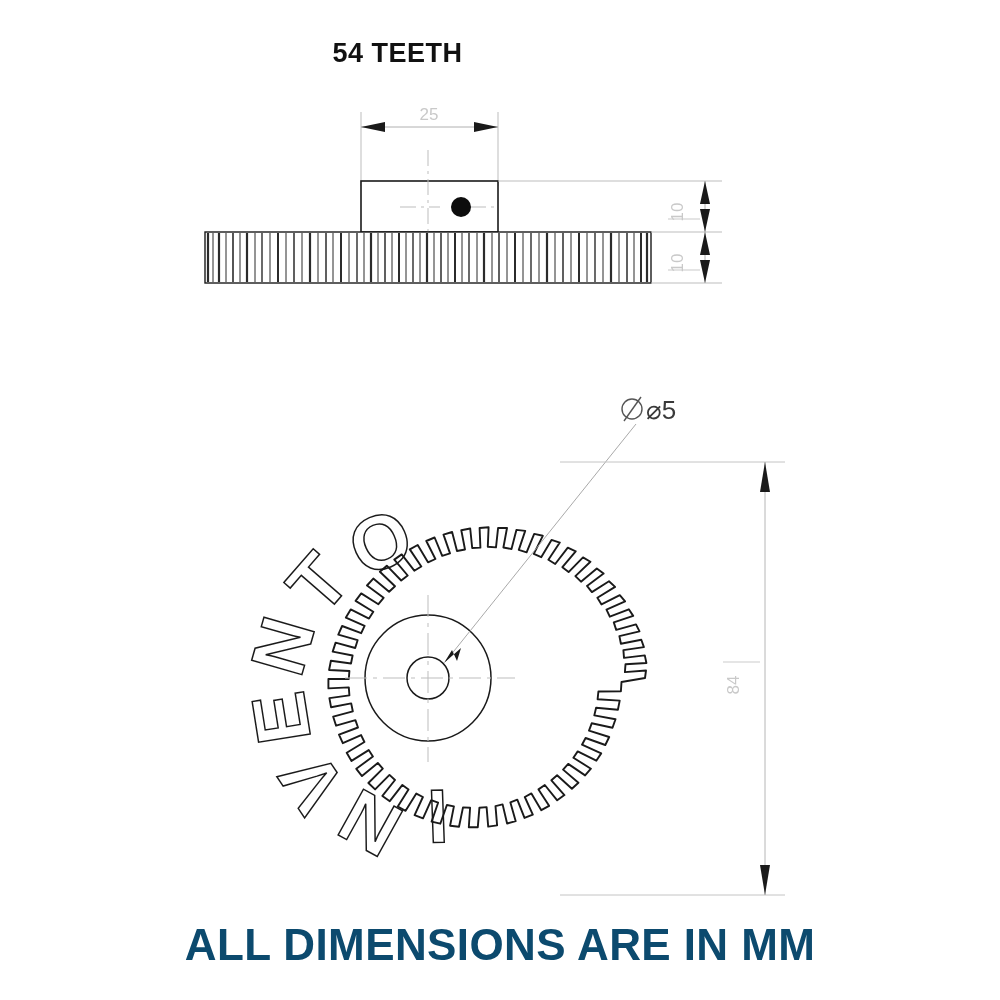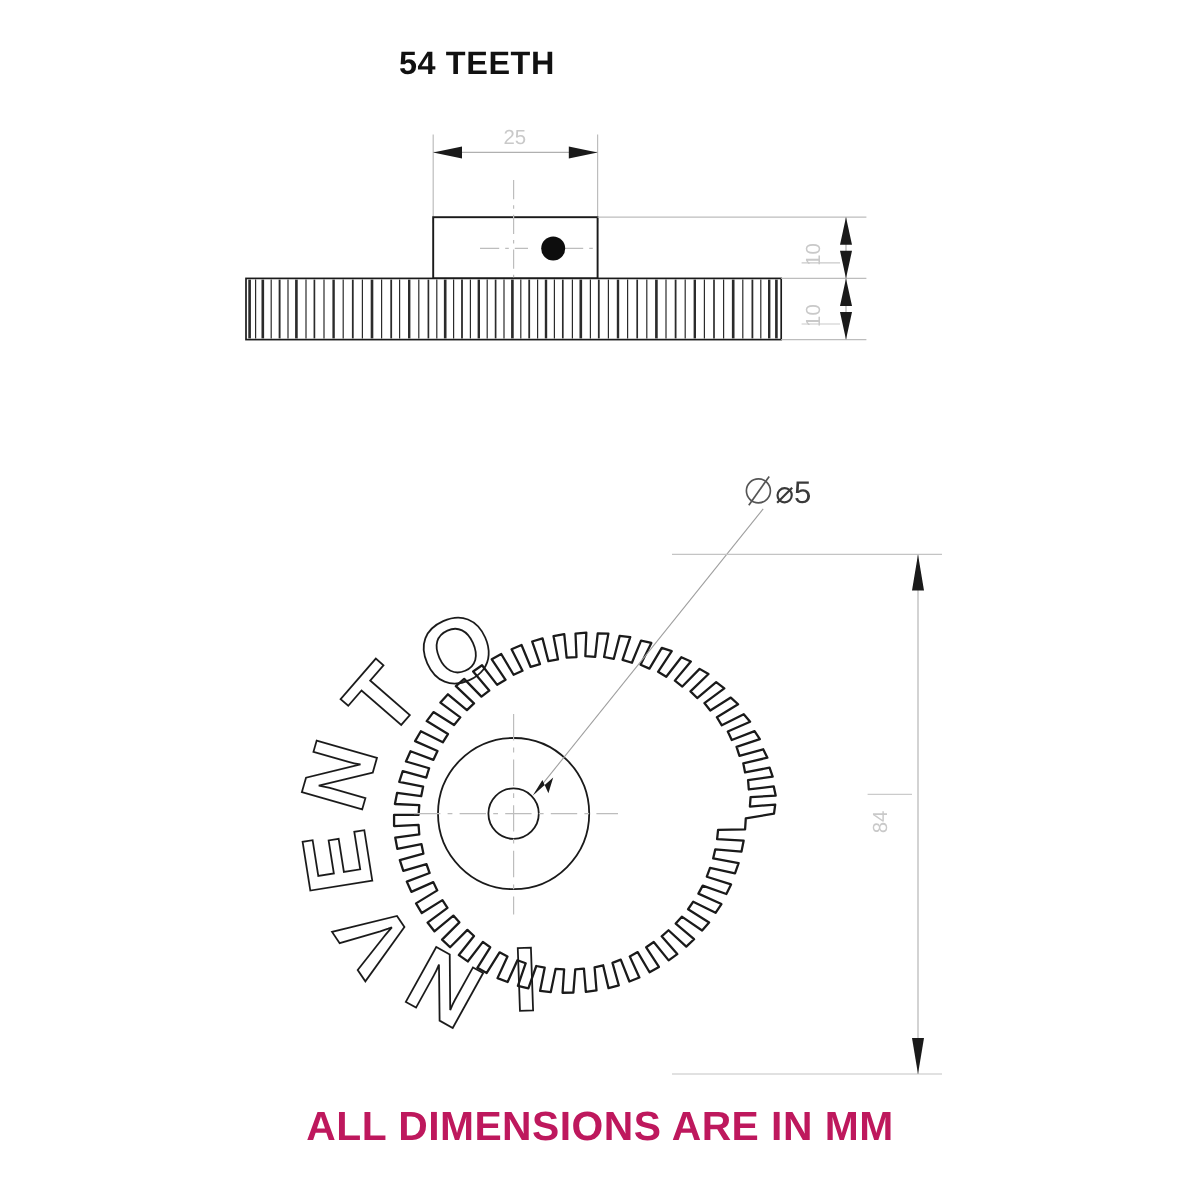--- a/index.html
+++ b/index.html
@@ -5,22 +5,22 @@
   html,body{margin:0;padding:0;background:#ffffff;}
   body{width:1000px;height:1000px;overflow:hidden;font-family:"Liberation Sans",sans-serif;}
   #stage{position:relative;width:1000px;height:1000px;background:#fff;}
   .hdr{
     position:absolute;left:0;top:38px;width:795px;text-align:center;
     font-family:"Liberation Sans",sans-serif;font-weight:bold;font-size:27px;
     letter-spacing:.5px;color:#111111;
   }
   .ftr{
     position:absolute;left:0;top:920px;width:1000px;text-align:center;
-    font-family:"Liberation Sans",sans-serif;font-weight:bold;font-size:34px;
-    letter-spacing:.4px;color:#be185d;
+    font-family:"Liberation Sans",sans-serif;font-weight:bold;font-size:44px;
+    letter-spacing:.4px;color:#0c4a6e;
   }
   svg{position:absolute;left:0;top:0;}
   .dimtxt{font-family:"Liberation Sans",sans-serif;font-size:17px;fill:#c9c9c9;}
   .dimtxt-d{font-family:"Liberation Sans",sans-serif;font-size:26px;fill:#3a3a3a;}
 </style>
 </head>
 <body>
 
 <div id="stage">
 

